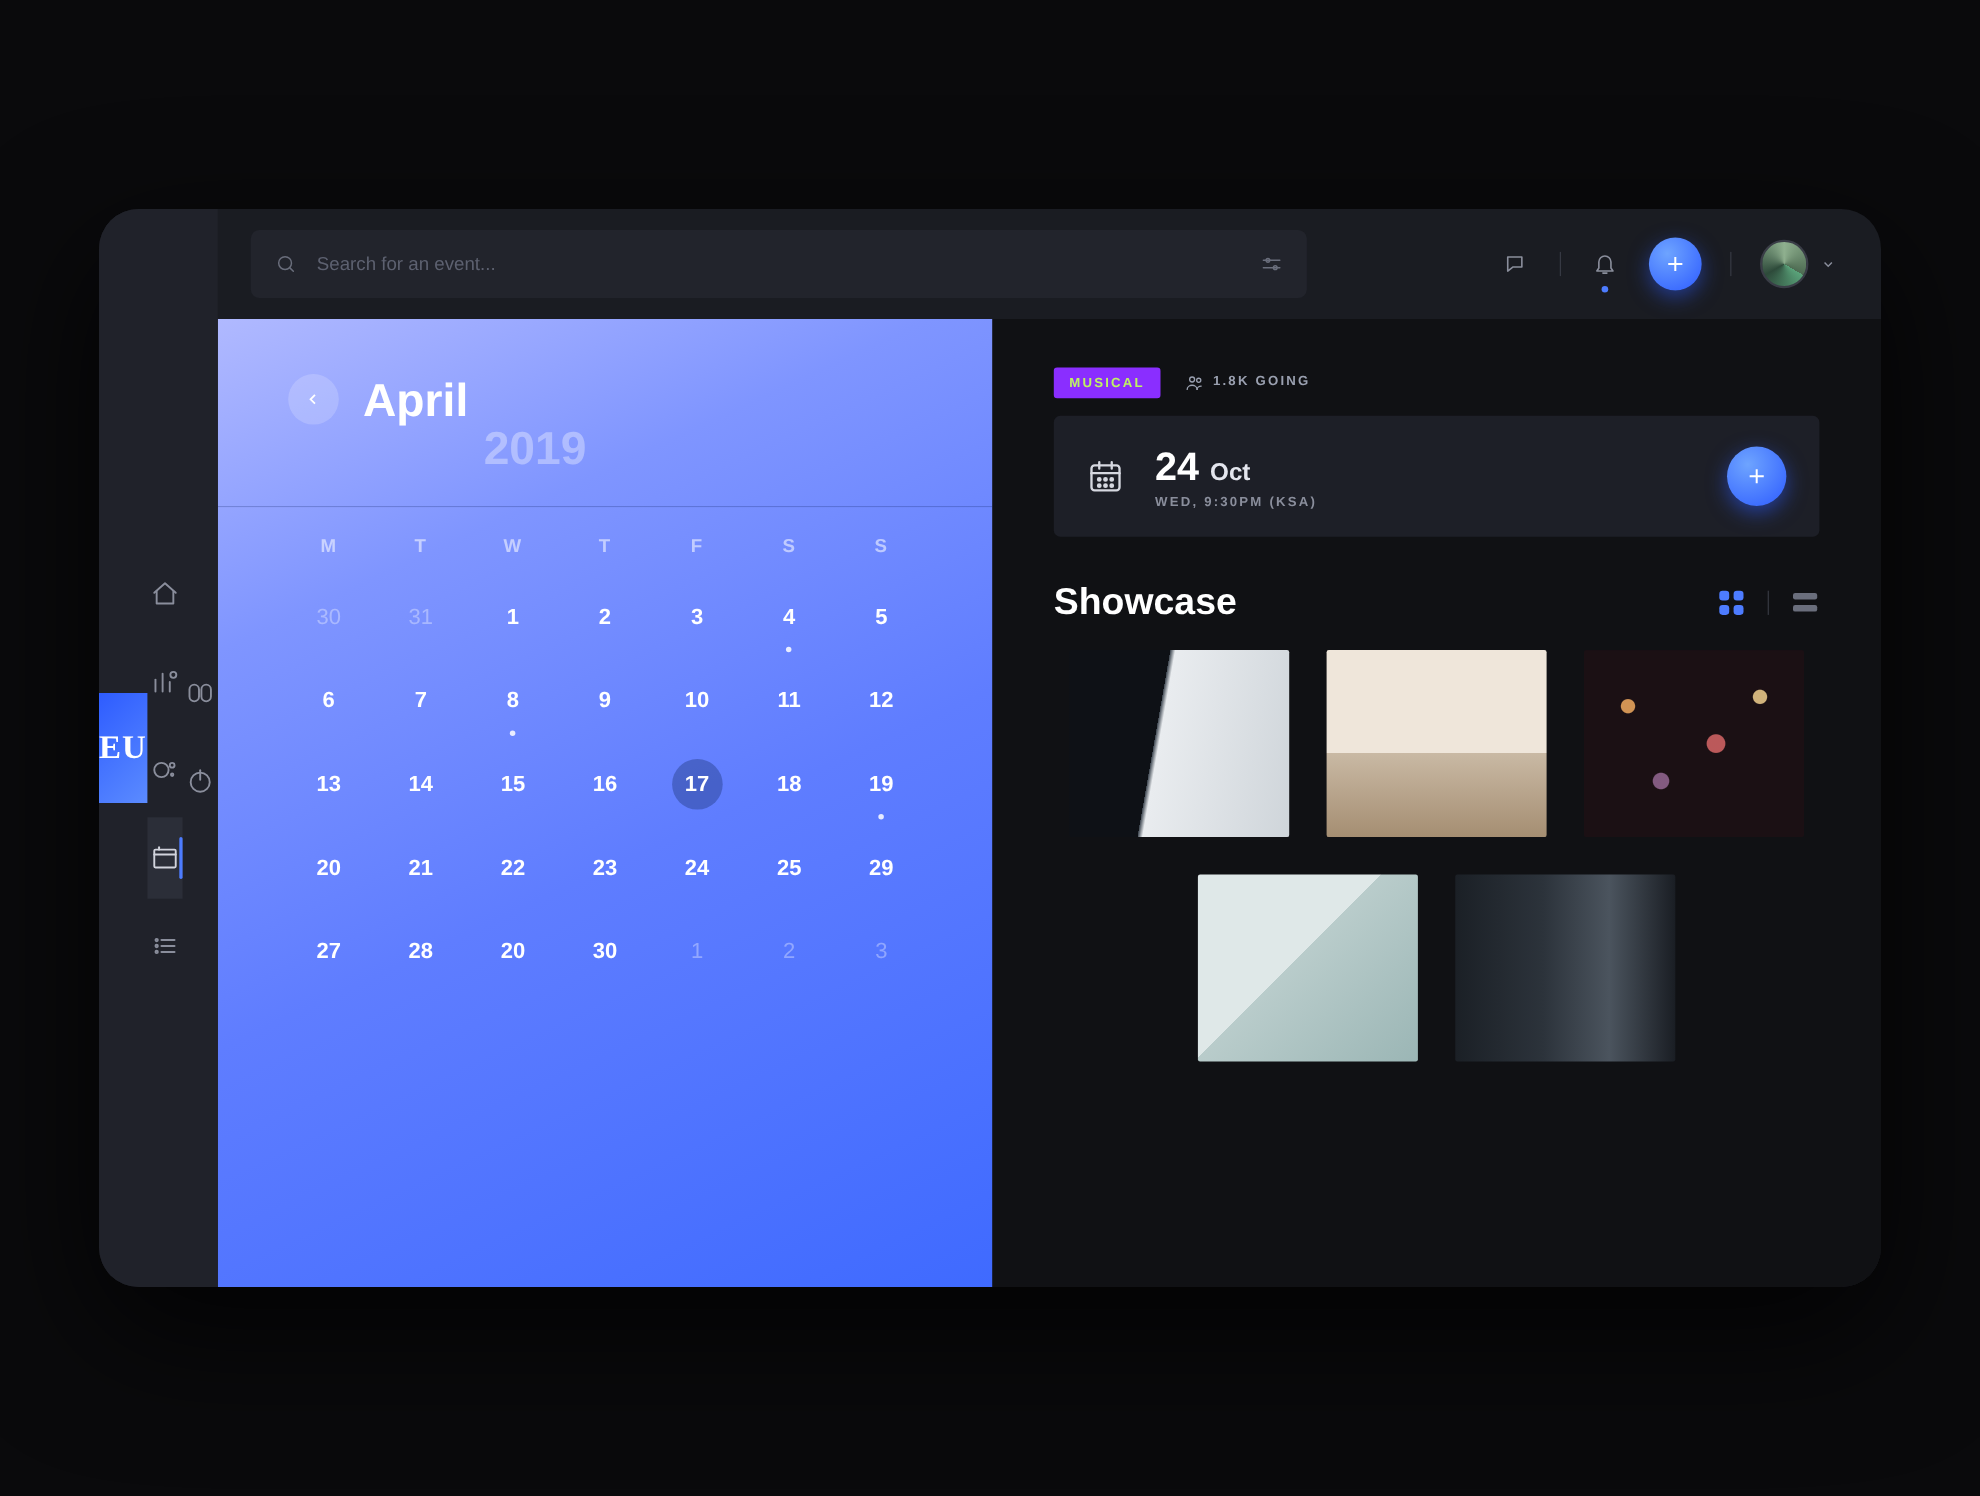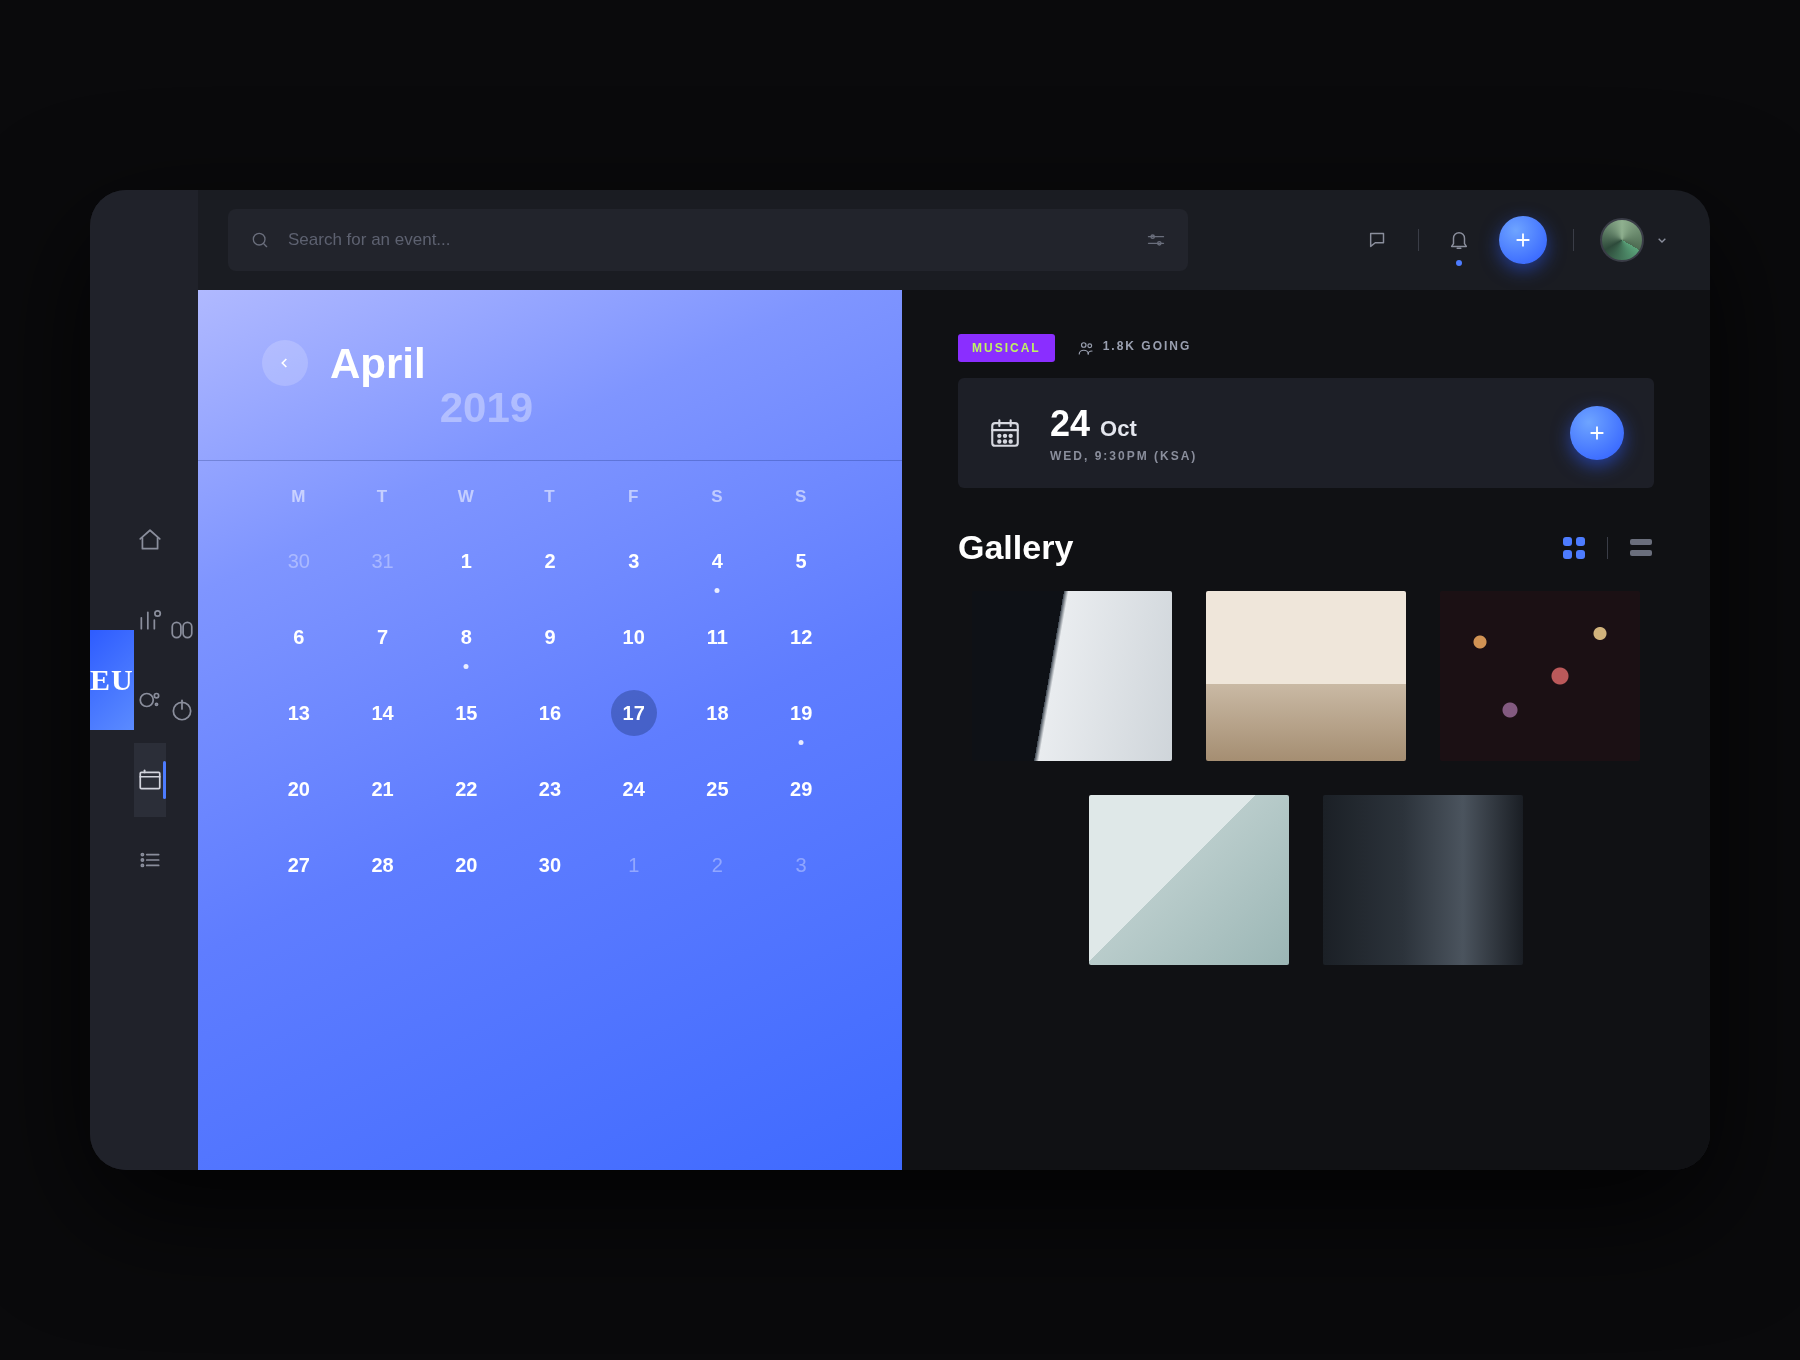--- a/index.html
+++ b/index.html
@@ -558,21 +558,21 @@
         </div>
         <div class="spacer"></div>
         <div class="date-add">
           <svg viewBox="0 0 24 24">
               <path d="M12 5v14M5 12h14" fill="none"></path>
             </svg>
         </div>
       </div>
 
       <div class="gallery-head">
-        <h2>Gallery</h2>
+        <h2>Showcase</h2>
         <div class="gview">
           <div class="gview-btn">
             <div class="view-grid">
                 <span></span>
                 <span></span>
                 <span></span>
                 <span></span>
               </div>
           </div>
           <div class="vsep"></div>

